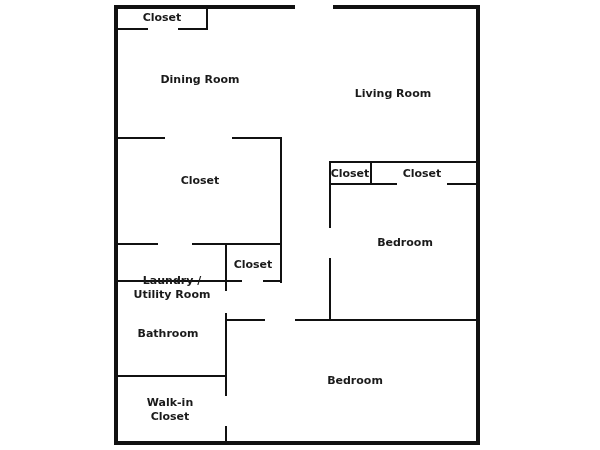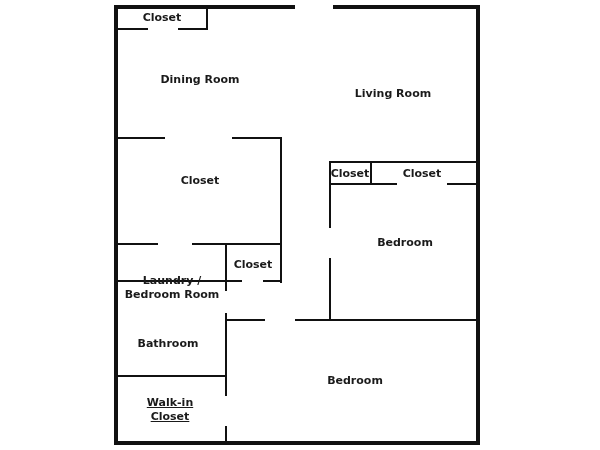--- a/index.html
+++ b/index.html
@@ -63,23 +63,23 @@
 
   <div class="room-label" style="left:162px; top:18px;">Closet</div>
   <div class="room-label" style="left:200px; top:80px;">Dining Room</div>
   <div class="room-label" style="left:393px; top:94px;">Living Room</div>
   <div class="room-label" style="left:200px; top:181px;">Closet</div>
   <div class="room-label" style="left:350px; top:174px;">Closet</div>
   <div class="room-label" style="left:422px; top:174px;">Closet</div>
   <div class="room-label" style="left:405px; top:243px;">Bedroom</div>
   <div class="room-label" style="left:172px; top:264px;margin-top:24px;">
     <div>Laundry /</div>
-    <div>Bedroom Room</div>
+    <div>Utility Room</div>
   </div>
   <div class="room-label" style="left:253px; top:265px;">Closet</div>
-  <div class="room-label" style="left:168px; top:344px;">Bathroom</div>
+  <div class="room-label" style="left:168px; top:334px;">Bathroom</div>
   <div class="room-label" style="left:355px; top:381px;">Bedroom</div>
-  <div class="room-label" style="left:170px; top:410px;text-decoration:underline;">
+  <div class="room-label" style="left:170px; top:410px;">
     <div>Walk-in</div>
     <div>Closet</div>
   </div>
 
 </div>
 
 </body></html>

